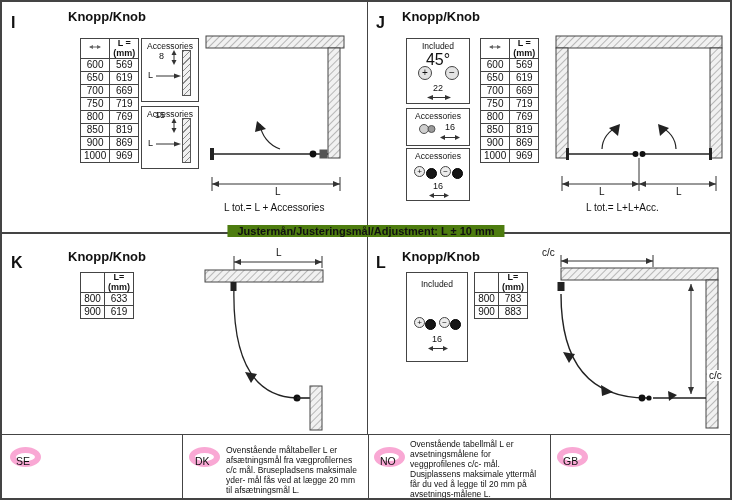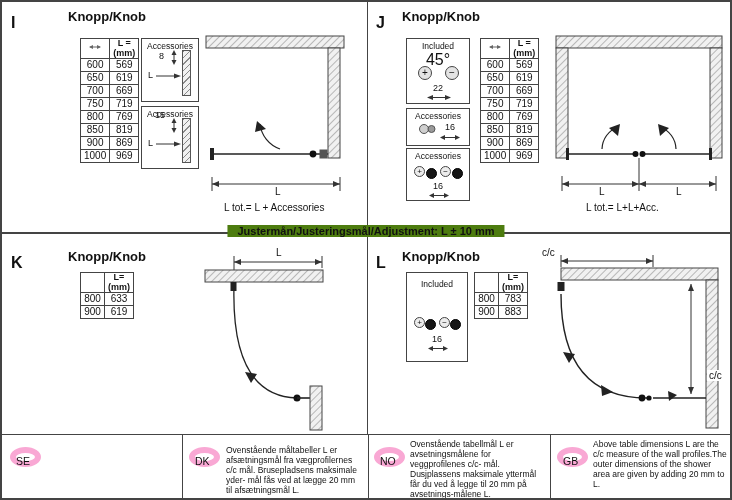--- a/index.html
+++ b/index.html
@@ -402,16 +402,15 @@
   <div class="abs" style="left:182px;top:434px;width:182px;height:64px">
     <span class="lang-badge" style="left:5px;top:11px">DK</span>
     <p class="note" style="left:42px;top:9px;width:136px">Ovenstående måltabeller L er afsætningsmål fra vægprofilernes c/c mål. Brusepladsens maksimale yder- mål fås ved at lægge 20 mm til afsætningsmål L.</p>
   </div>
   <div class="abs" style="left:368px;top:434px;width:178px;height:64px">
     <span class="lang-badge" style="left:4px;top:11px">NO</span>
     <p class="note" style="left:40px;top:3px;width:134px">Ovenstående tabellmål L er avsetningsmålene for veggprofilenes c/c- mål. Dusjplassens maksimale yttermål får du ved å legge til 20 mm på avsetnings-målene L.</p>
   </div>
   <div class="abs" style="left:550px;top:434px;width:178px;height:64px">
     <span class="lang-badge" style="left:5px;top:11px">GB</span>
-    <p class="note" style="left:41px;top:3px;width:134px">Above table dimensions L are the c/c measure of the wall profiles.The outer dimensions of the shower area are given by adding 20 mm to L.</p>
   </div>
 
 </div>
 
 </body></html>

